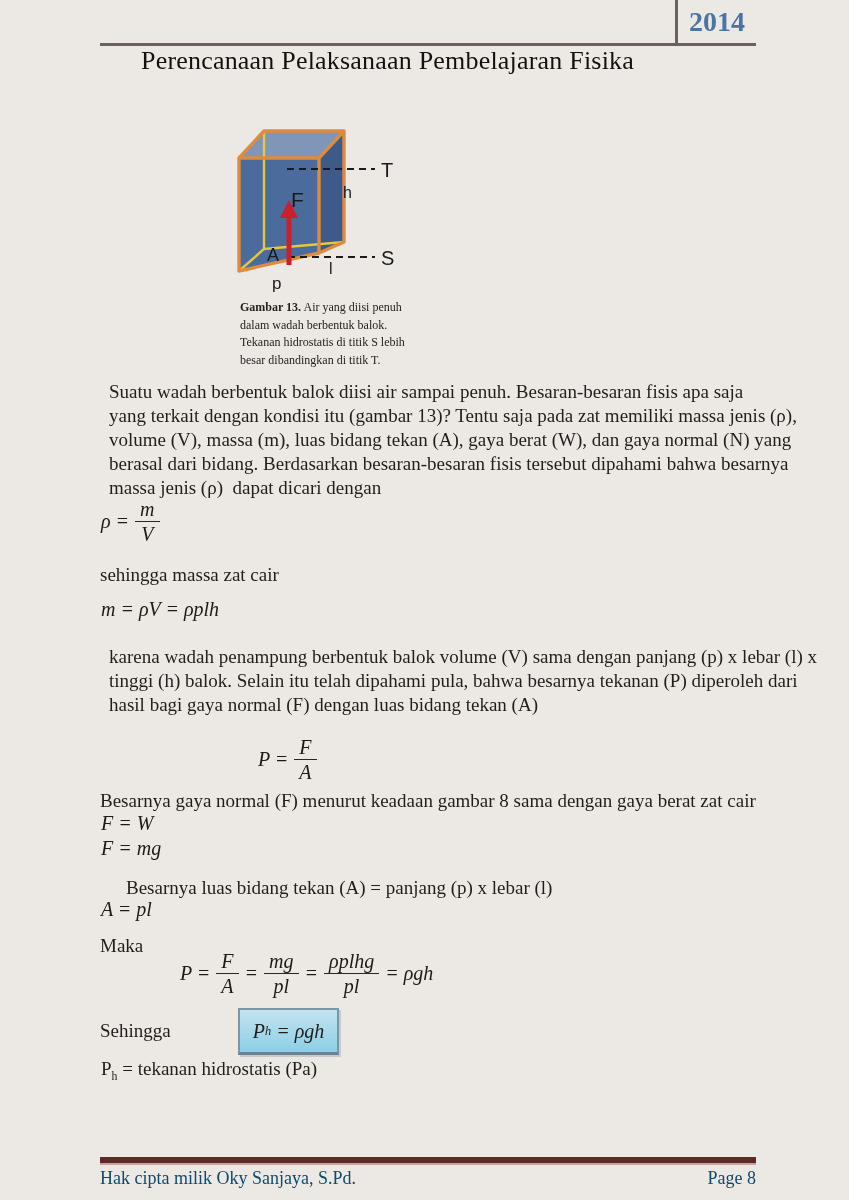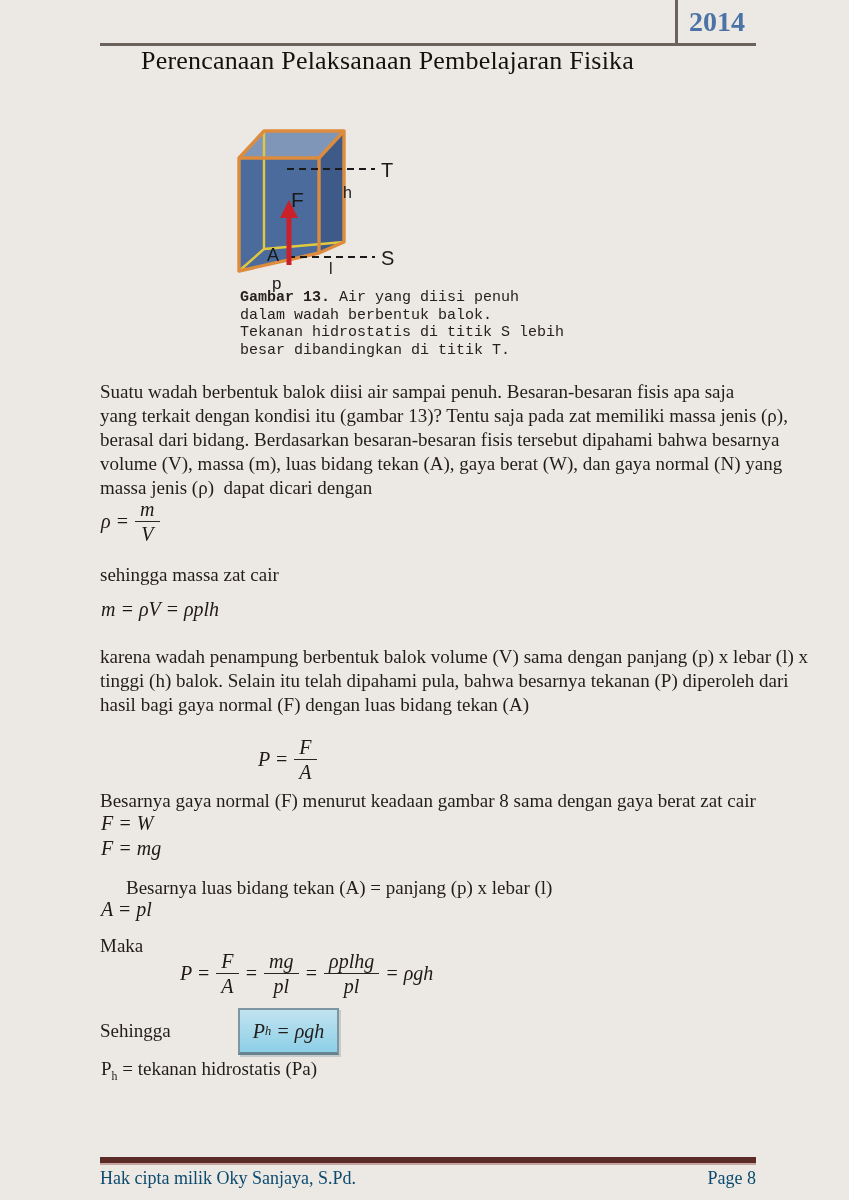--- a/index.html
+++ b/index.html
@@ -25,27 +25,27 @@
   }
   .header-divider{width:3px;background:var(--rule-gray,#6B625C);}
   .header-year{
     width:78px;text-align:center;font-weight:bold;font-size:28px;line-height:44px;
     color:var(--accent-year,#4B73A6);
   }
   
   .diagram{position:absolute;left:215px;top:108px;}
   .diagram text{font-family:"Liberation Sans","DejaVu Sans",sans-serif;fill:#1A1A1A;}
   .caption{
-    position:absolute;left:240px;top:289px;width:250px;
-    font-size:15px;line-height:17.5px;color:#26211E;font-family:Liberation Mono, monospace;
+    position:absolute;left:240px;top:299px;width:250px;
+    font-size:12px;line-height:17.5px;color:#26211E;
   }
   .caption div{white-space:nowrap;}
   
   .tline{position:absolute;white-space:nowrap;font-size:19px;line-height:24px;}
-  .para{position:absolute;font-size:19px;line-height:24px;}
+  .para{position:absolute;font-size:19px;line-height:24px;margin-left:9px;}
   .para div{white-space:nowrap;}
   
   .math{
     position:absolute;display:flex;align-items:center;gap:6px;
     font-style:italic;font-size:20px;white-space:nowrap;color:#1E1916;
   }
   .frac{display:inline-block;text-align:center;vertical-align:middle;}
   .frac .num{display:block;padding:0 5px 1px;line-height:1.1;}
   .frac .den{display:block;border-top:1.6px solid #2A2522;padding:1px 5px 0;line-height:1.1;}
   sub{font-size:.62em;}
@@ -113,22 +113,22 @@
   <div class="caption">
     <div><b>Gambar 13.</b><span> Air yang diisi penuh</span></div>
     <div>dalam wadah berbentuk balok.</div>
     <div>Tekanan hidrostatis di titik S lebih</div>
     <div>besar dibandingkan di titik T.</div>
   </div>
 
   <div class="para" style="left:100px;top:380px;">
     <div>Suatu wadah berbentuk balok diisi air sampai penuh. Besaran-besaran fisis apa saja</div>
     <div>yang terkait dengan kondisi itu (gambar 13)? Tentu saja pada zat memiliki massa jenis (ρ),</div>
+    <div>volume (V), massa (m), luas bidang tekan (A), gaya berat (W), dan gaya normal (N) yang</div>
     <div>berasal dari bidang. Berdasarkan besaran-besaran fisis tersebut dipahami bahwa besarnya</div>
-    <div>volume (V), massa (m), luas bidang tekan (A), gaya berat (W), dan gaya normal (N) yang</div>
     <div>massa jenis (ρ)&nbsp; dapat dicari dengan</div>
   </div>
 
   <div class="math" style="left:101px;top:498px;">
     <span>ρ =</span>
     <span class="frac">
       <span class="num">m</span>
       <span class="den">V</span>
     </span>
   </div>

